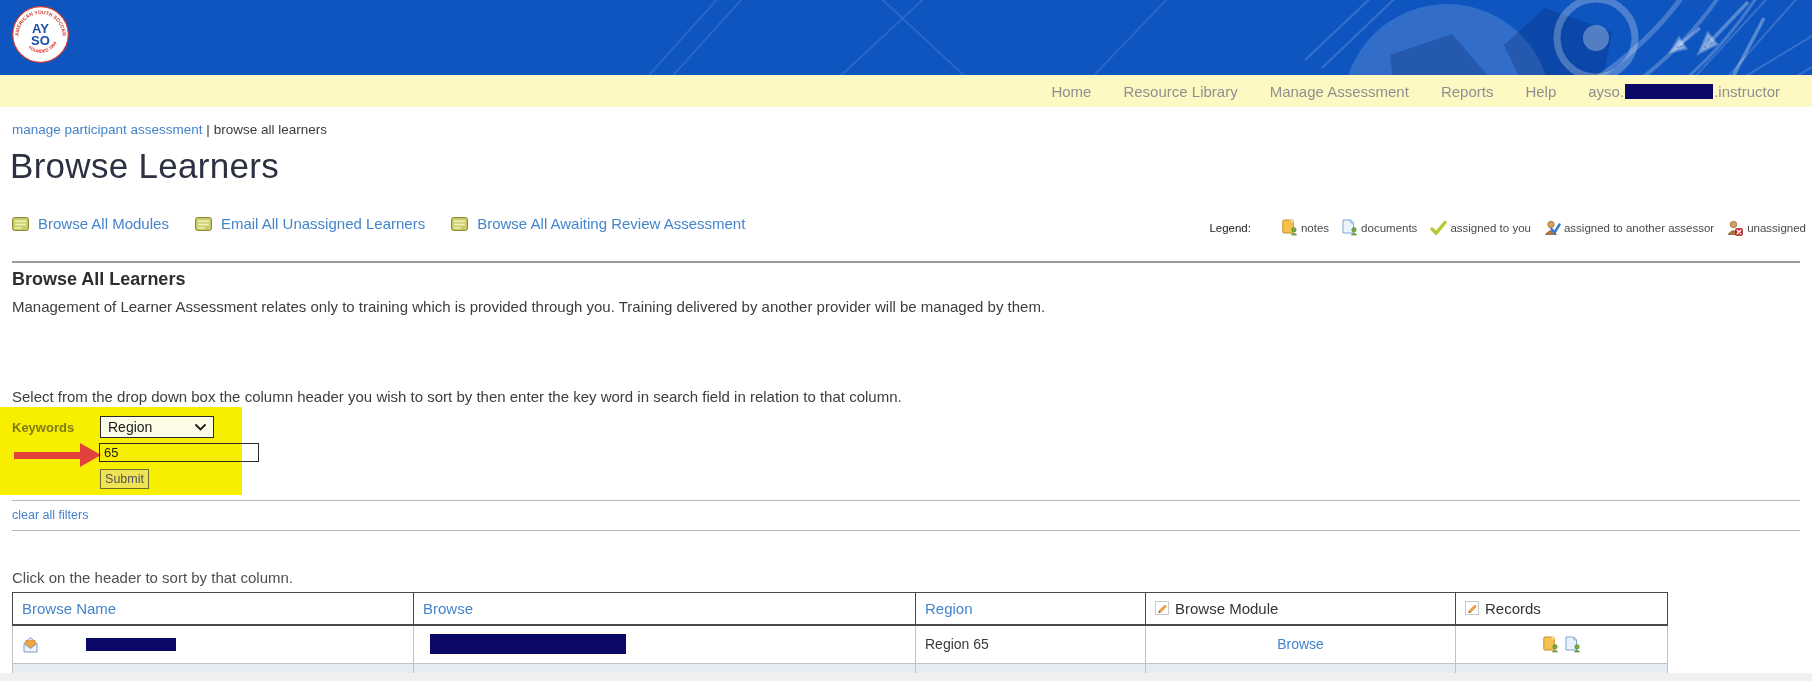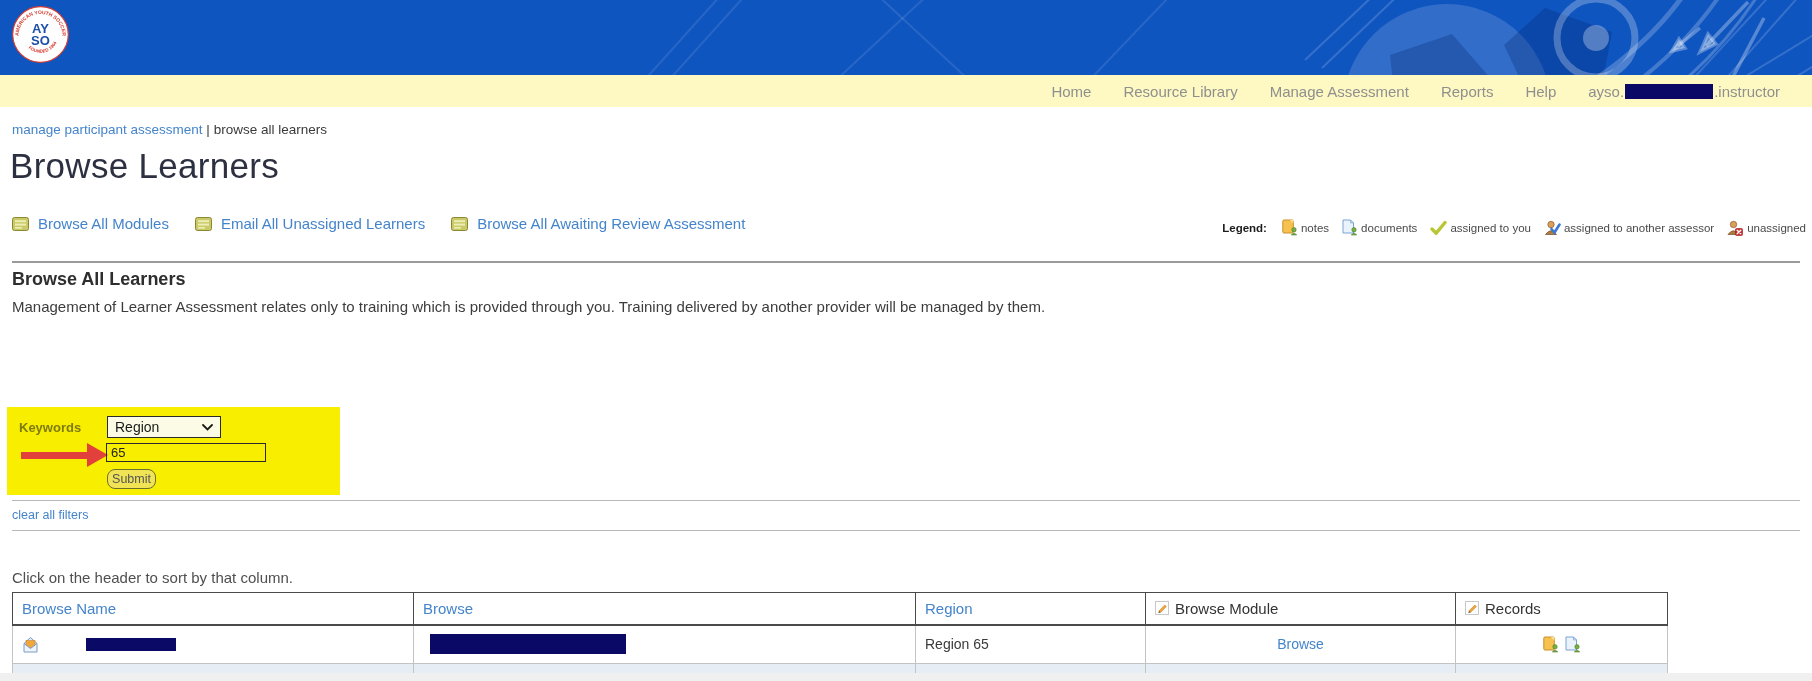--- a/index.html
+++ b/index.html
@@ -24,44 +24,44 @@
   .breadcrumb { position:absolute; left:12px; top:122px; font-size:13.5px; }
   .bc-link { color:#4484cb; cursor:pointer; }
   .bc-sep, .bc-current { color:#3a3a3a; }
   .page-title { position:absolute; left:10px; top:146px; font-size:35px; font-weight:400; color:#2c3040; letter-spacing:0.3px; }
 
   
   .quick-links { position:absolute; left:12px; top:215px; display:flex; align-items:center; gap:26px; font-size:15px; }
   .ql-item { display:flex; align-items:center; gap:9px; cursor:pointer; }
   .ql-item .lbl { color:#4484cb; }
   .legend { position:absolute; right:6px; top:219px; display:flex; align-items:center; gap:13px; font-size:11.5px; color:#4a4a4a; }
-  .legend-title { font-weight:bold; color:#1c1c1c; margin-right:2px; }
+  .legend-title { font-weight:normal; color:#1c1c1c; margin-right:18px; }
   .legend-item { display:flex; align-items:center; gap:3px; }
 
   
   .rule { position:absolute; left:12px; right:12px; }
   .rule-1 { top:261px; border-top:2px solid #9a9a9a; }
   .rule-2 { top:500px; border-top:1px solid #b8b8b8; }
   .rule-3 { top:530px; border-top:1px solid #b8b8b8; }
 
   
   .section-heading { position:absolute; left:12px; top:269px; font-size:18px; font-weight:600; color:#2e2e2e; }
   .section-desc { position:absolute; left:12px; top:298px; font-size:15px; color:#3d3d3d; }
   .search-instruction { position:absolute; left:12px; top:388px; font-size:15px; color:#3d3d3d; }
 
   
-  .highlight-box { position:absolute; left:7px; top:407px; width:333px; height:88px; background:#f8ee00; }
+  .highlight-box { position:absolute; left:0; top:407px; width:242px; height:88px; background:#f8ee00; }
   .kw-label { position:absolute; left:12px; top:13px; font-size:13px; font-weight:bold; color:#7e7c10; }
   .kw-dropdown { position:absolute; left:100px; top:9px; width:114px; height:22px; background:#fdfdе8;
                  background:#fcfce6; border:1px solid #2a2a2a; display:flex; align-items:center;
                  justify-content:space-between; padding:0 7px; font-size:14px; color:#1a1a1a; cursor:pointer; }
   .kw-input { position:absolute; left:99px; top:36px; width:160px; height:19px; border:1px solid #2a2a2a;
               background:transparent; font-size:13px; color:#222; padding:1px 4px; font-family:"Liberation Sans", sans-serif; }
   .submit-btn { position:absolute; left:100px; top:62px; width:49px; height:20px; background:#f0e356;
-                border:1px solid #6f6f2c; border-radius:8px; font-size:12.5px; color:#555;
+                border:1px solid #6f6f2c; border-radius:0; font-size:12.5px; color:#555;
                 font-family:"Liberation Sans", sans-serif; cursor:pointer; line-height:16px; }
   .annot-arrow { position:absolute; left:14px; top:36px; width:100px; height:24px; }
   .annot-arrow .shaft { position:absolute; left:0; top:9px; width:68px; height:7px; background:#e2403a; }
   .annot-arrow .head { position:absolute; left:66px; top:0; width:0; height:0;
                        border-top:12px solid transparent; border-bottom:12px solid transparent; border-left:21px solid #e2403a; }
 
   .clear-filters { position:absolute; left:12px; top:508px; font-size:12.5px; color:#4484cb; cursor:pointer; }
   .table-hint { position:absolute; left:12px; top:569px; font-size:15px; color:#4f4f4f; }
 
   
@@ -262,20 +262,21 @@
         </svg>
       <span>unassigned</span>
     </span>
   </div>
 
   <div class="rule rule-1"></div>
 
   <div class="section-heading">Browse All Learners</div>
   <div class="section-desc">Management of Learner Assessment relates only to training which is provided through you. Training delivered by another provider will be managed by them.</div>
 
+  <div class="search-instruction">Select from the drop down box the column header you wish to sort by then enter the key word in search field in relation to that column.</div>
 
   <div class="highlight-box">
     <span class="kw-label">Keywords</span>
     <div class="kw-dropdown">
       <span>Region</span>
       <svg width="11" height="7">
         <path d="M1 1 L5.5 5.5 L10 1" fill="none" stroke="#1a1a1a" stroke-width="1.8" stroke-linecap="round"></path>
       </svg>
     </div>
     <div class="annot-arrow">

